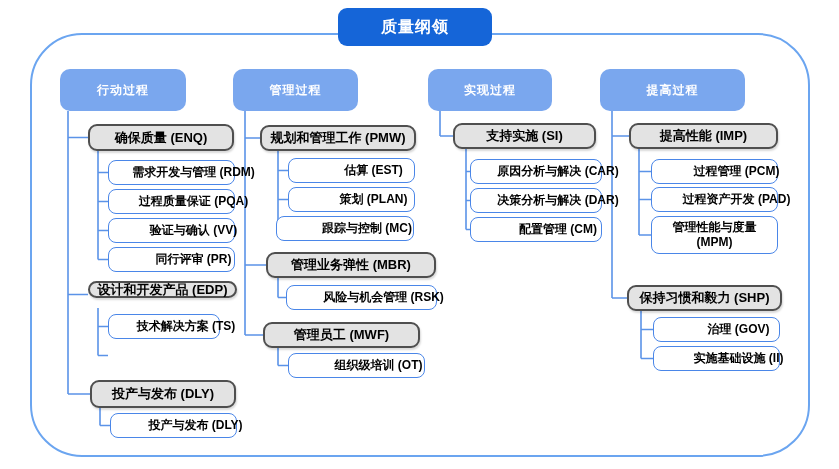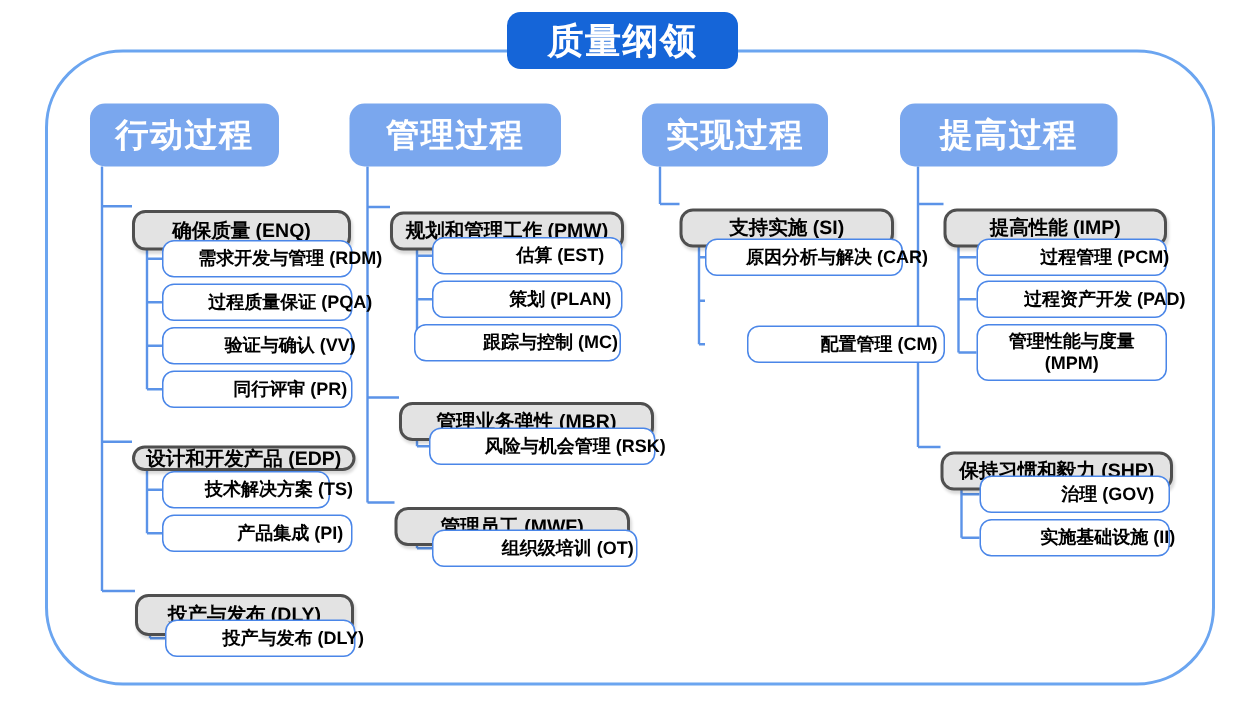--- a/index.html
+++ b/index.html
@@ -10,36 +10,35 @@
   .stage{position:absolute;left:0;top:0;width:839px;height:469px;}
   .container{
     position:absolute;left:30px;top:33px;width:780px;height:424px;
     background:#ffffff;border:2px solid #6ba5f0;border-radius:52px;
     box-sizing:border-box;z-index:1;
   }
   svg.lines{position:absolute;left:0;top:0;width:839px;height:469px;z-index:2;}
   .title{
     position:absolute;left:338px;top:8px;width:154px;height:38px;
     background:#1565d8;border-radius:9px;color:#ffffff;
-    font-size:24px;font-weight:bold;display:flex;align-items:center;justify-content:center;
+    font-size:16px;font-weight:bold;display:flex;align-items:center;justify-content:center;
     z-index:5;letter-spacing:1px;
   }
   .hdr{
     position:absolute;height:42px;background:#7aa7ee;border-radius:10px;
-    color:#ffffff;font-size:22px;font-weight:bold;
+    color:#ffffff;font-size:12px;font-weight:bold;
     display:flex;align-items:center;justify-content:center;
     z-index:4;white-space:nowrap;letter-spacing:1px;
   }
   .grp{
     position:absolute;background:#e3e3e3;border:2px solid #4f4f4f;border-radius:9px;
     color:#000000;font-size:13px;font-weight:bold;
     display:flex;align-items:center;justify-content:center;
     z-index:4;white-space:nowrap;box-sizing:border-box;
     box-shadow:1px 2px 2px rgba(0,0,0,0.15);
-    margin-top:16px;
   }
   .leaf{
     position:absolute;background:#ffffff;border:1.5px solid #4a86e8;border-radius:8px;
     color:#000000;font-size:12px;font-weight:bold;
     display:flex;align-items:center;justify-content:center;
     z-index:4;white-space:nowrap;box-sizing:border-box;padding-left:44px;
   }
   .leaf.wrap{white-space:normal;text-align:center;line-height:1.25;padding:2px 4px;}
 </style>
 </head>
@@ -65,47 +64,47 @@
     <path d="M466,149 V229.5 M466,171.5 H470 M466,200.5 H470 M466,229.5 H470"></path>
 
     <path d="M612,111 V298 M612,136 H629 M612,298 H627"></path>
     <path d="M639,149 V235 M639,171.5 H651 M639,199.5 H651 M639,235 H651"></path>
     <path d="M641,311 V358.5 M641,329.5 H653 M641,358.5 H653"></path>
   </svg>
 
   <div class="title">质量纲领</div>
 
   <div class="hdr" style="left:60px;top:69px;width:126px">行动过程</div>
-  <div class="hdr" style="left:233px;top:69px;width:141px">管理过程</div>
+  <div class="hdr" style="left:233px;top:69px;width:125px">管理过程</div>
   <div class="hdr" style="left:428px;top:69px;width:124px">实现过程</div>
   <div class="hdr" style="left:600px;top:69px;width:145px">提高过程</div>
 
   <div class="grp" style="left:88px;top:124px;width:146px;height:27px">确保质量 (ENQ)</div>
   <div class="leaf" style="left:108px;top:160px;width:127px;height:25px">需求开发与管理 (RDM)</div>
   <div class="leaf" style="left:108px;top:189px;width:127px;height:25px">过程质量保证 (PQA)</div>
   <div class="leaf" style="left:108px;top:218px;width:127px;height:25px">验证与确认 (VV)</div>
   <div class="leaf" style="left:108px;top:247px;width:127px;height:25px">同行评审 (PR)</div>
   <div class="grp" style="left:88px;top:281px;width:149px;height:17px">设计和开发产品 (EDP)</div>
   <div class="leaf" style="left:108px;top:314px;width:112px;height:25px">技术解决方案 (TS)</div>
-  <div class="leaf" style="left:108px;top:343px;width:127px;height:25px">产品集成 (PI)</div>
   <div class="grp" style="left:90px;top:380px;width:146px;height:28px">投产与发布 (DLY)</div>
   <div class="leaf" style="left:110px;top:413px;width:127px;height:25px">投产与发布 (DLY)</div>
 
   <div class="grp" style="left:260px;top:125px;width:156px;height:26px">规划和管理工作 (PMW)</div>
   <div class="leaf" style="left:288px;top:158px;width:127px;height:25px">估算 (EST)</div>
   <div class="leaf" style="left:288px;top:187px;width:127px;height:25px">策划 (PLAN)</div>
   <div class="leaf" style="left:276px;top:216px;width:138px;height:25px">跟踪与控制 (MC)</div>
   <div class="grp" style="left:266px;top:252px;width:170px;height:26px">管理业务弹性 (MBR)</div>
   <div class="leaf" style="left:286px;top:285px;width:151px;height:25px">风险与机会管理 (RSK)</div>
   <div class="grp" style="left:263px;top:322px;width:157px;height:26px">管理员工 (MWF)</div>
   <div class="leaf" style="left:288px;top:353px;width:137px;height:25px">组织级培训 (OT)</div>
 
   <div class="grp" style="left:453px;top:123px;width:143px;height:26px">支持实施 (SI)</div>
   <div class="leaf" style="left:470px;top:159px;width:132px;height:25px">原因分析与解决 (CAR)</div>
-  <div class="leaf" style="left:498px;top:217px;width:132px;height:25px">配置管理 (CM)</div>
+  <div class="leaf" style="left:470px;top:188px;width:132px;height:25px">决策分析与解决 (DAR)</div>
+  <div class="leaf" style="left:470px;top:217px;width:132px;height:25px">配置管理 (CM)</div>
 
   <div class="grp" style="left:629px;top:123px;width:149px;height:26px">提高性能 (IMP)</div>
   <div class="leaf" style="left:651px;top:159px;width:127px;height:25px">过程管理 (PCM)</div>
   <div class="leaf" style="left:651px;top:187px;width:127px;height:25px">过程资产开发 (PAD)</div>
   <div class="leaf wrap" style="left:651px;top:216px;width:127px;height:38px">管理性能与度量 (MPM)</div>
   <div class="grp" style="left:627px;top:285px;width:155px;height:26px">保持习惯和毅力 (SHP)</div>
   <div class="leaf" style="left:653px;top:317px;width:127px;height:25px">治理 (GOV)</div>
   <div class="leaf" style="left:653px;top:346px;width:127px;height:25px">实施基础设施 (II)</div>
 
 </div>

